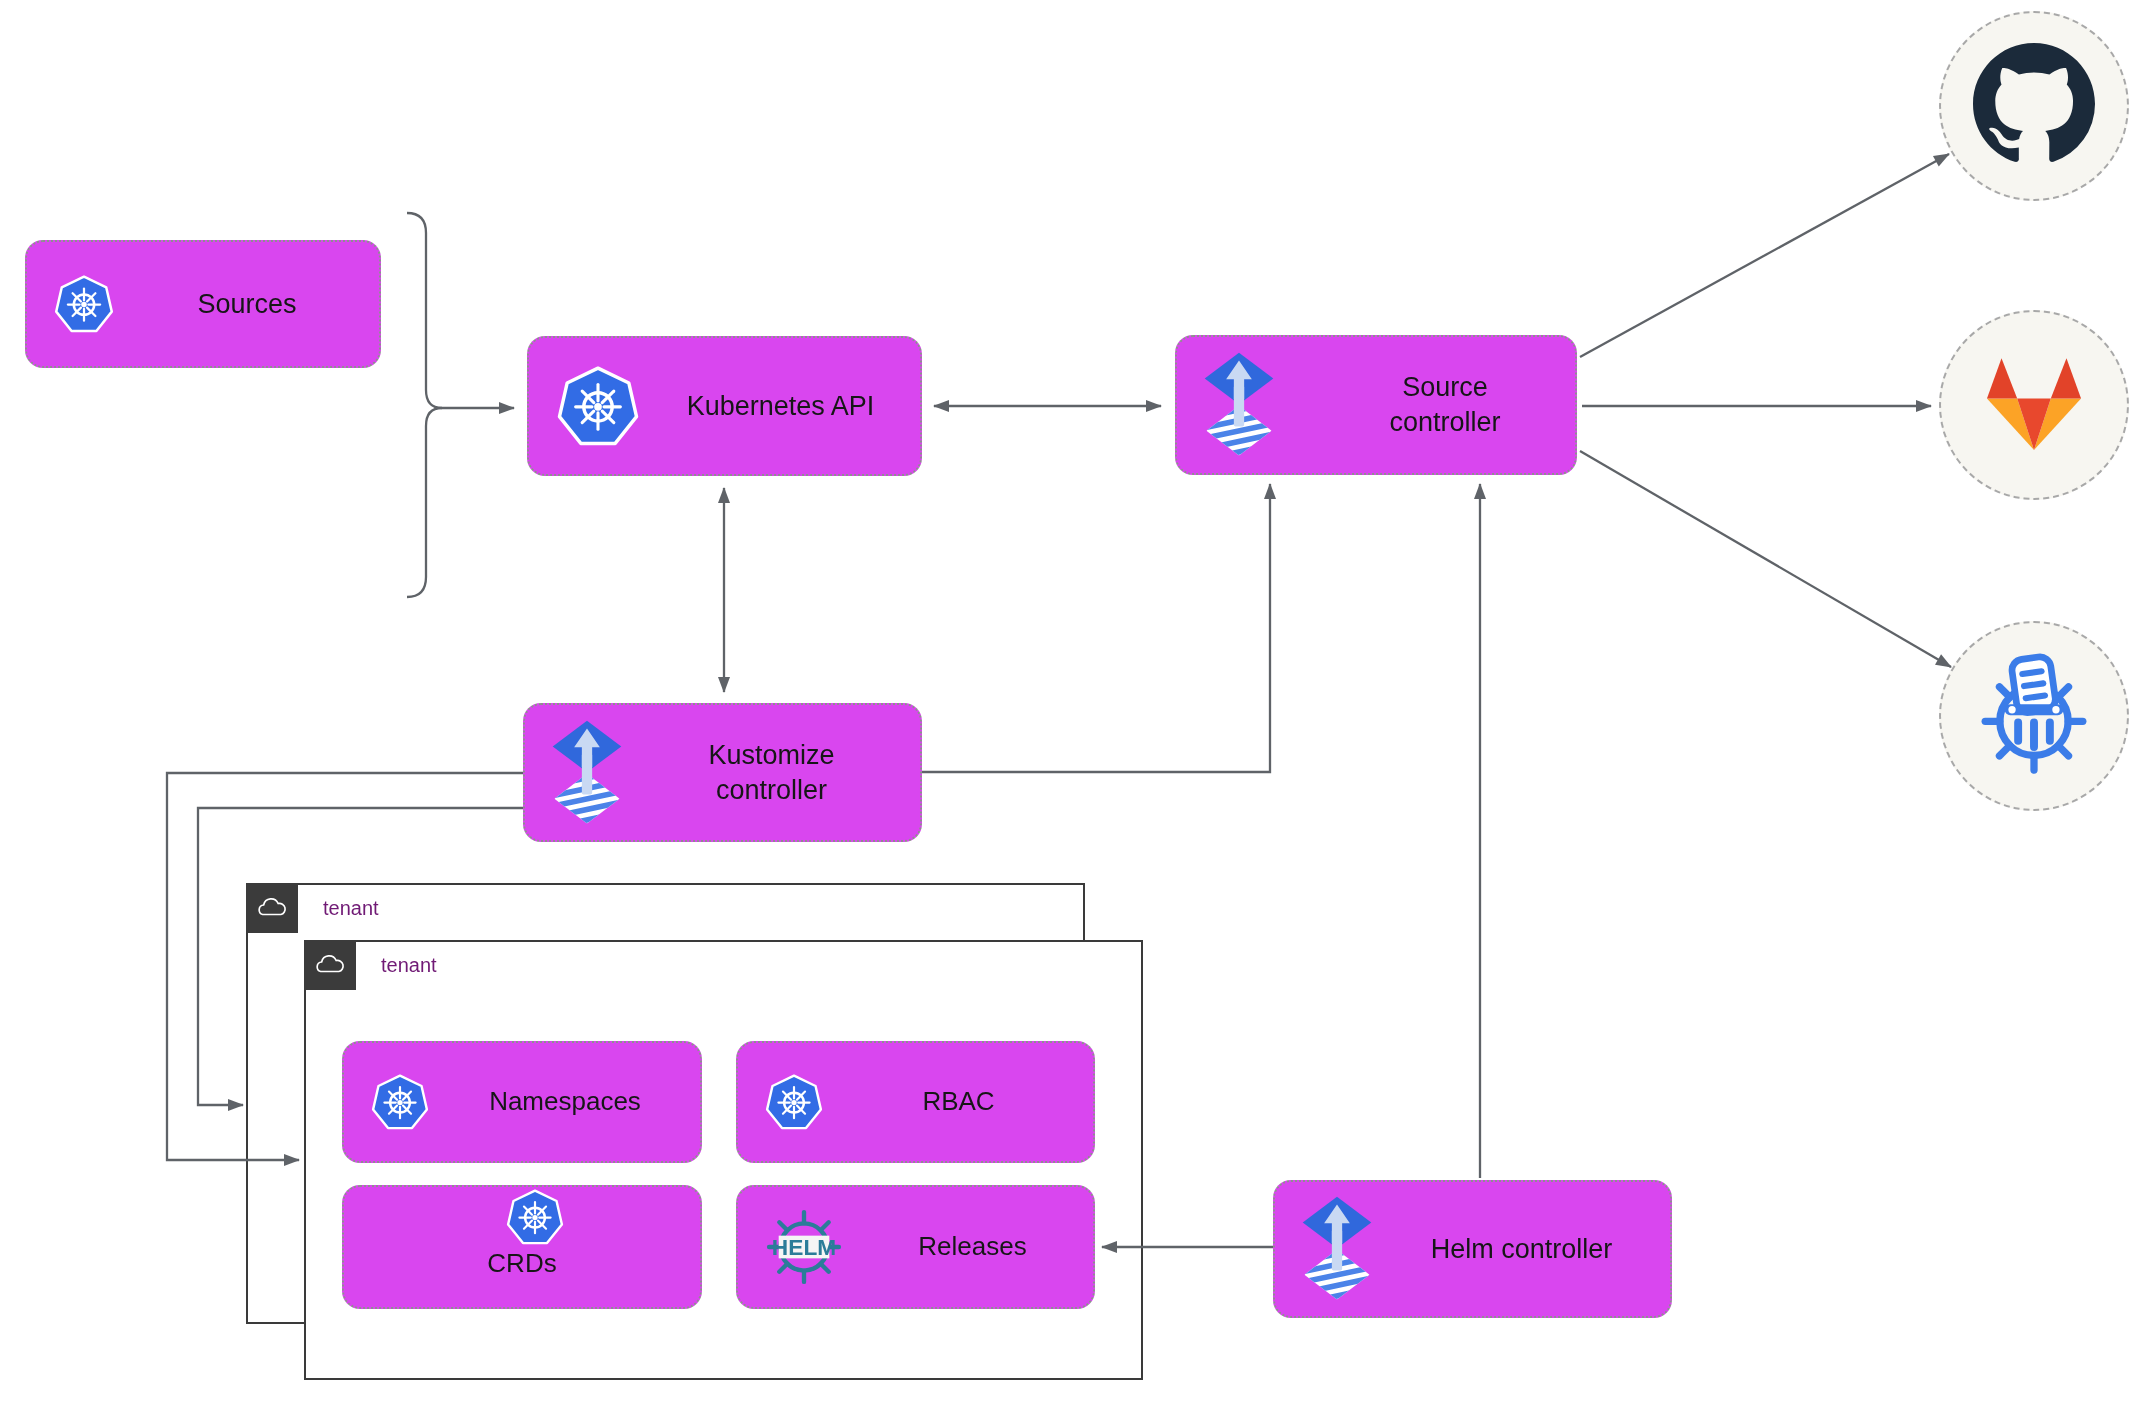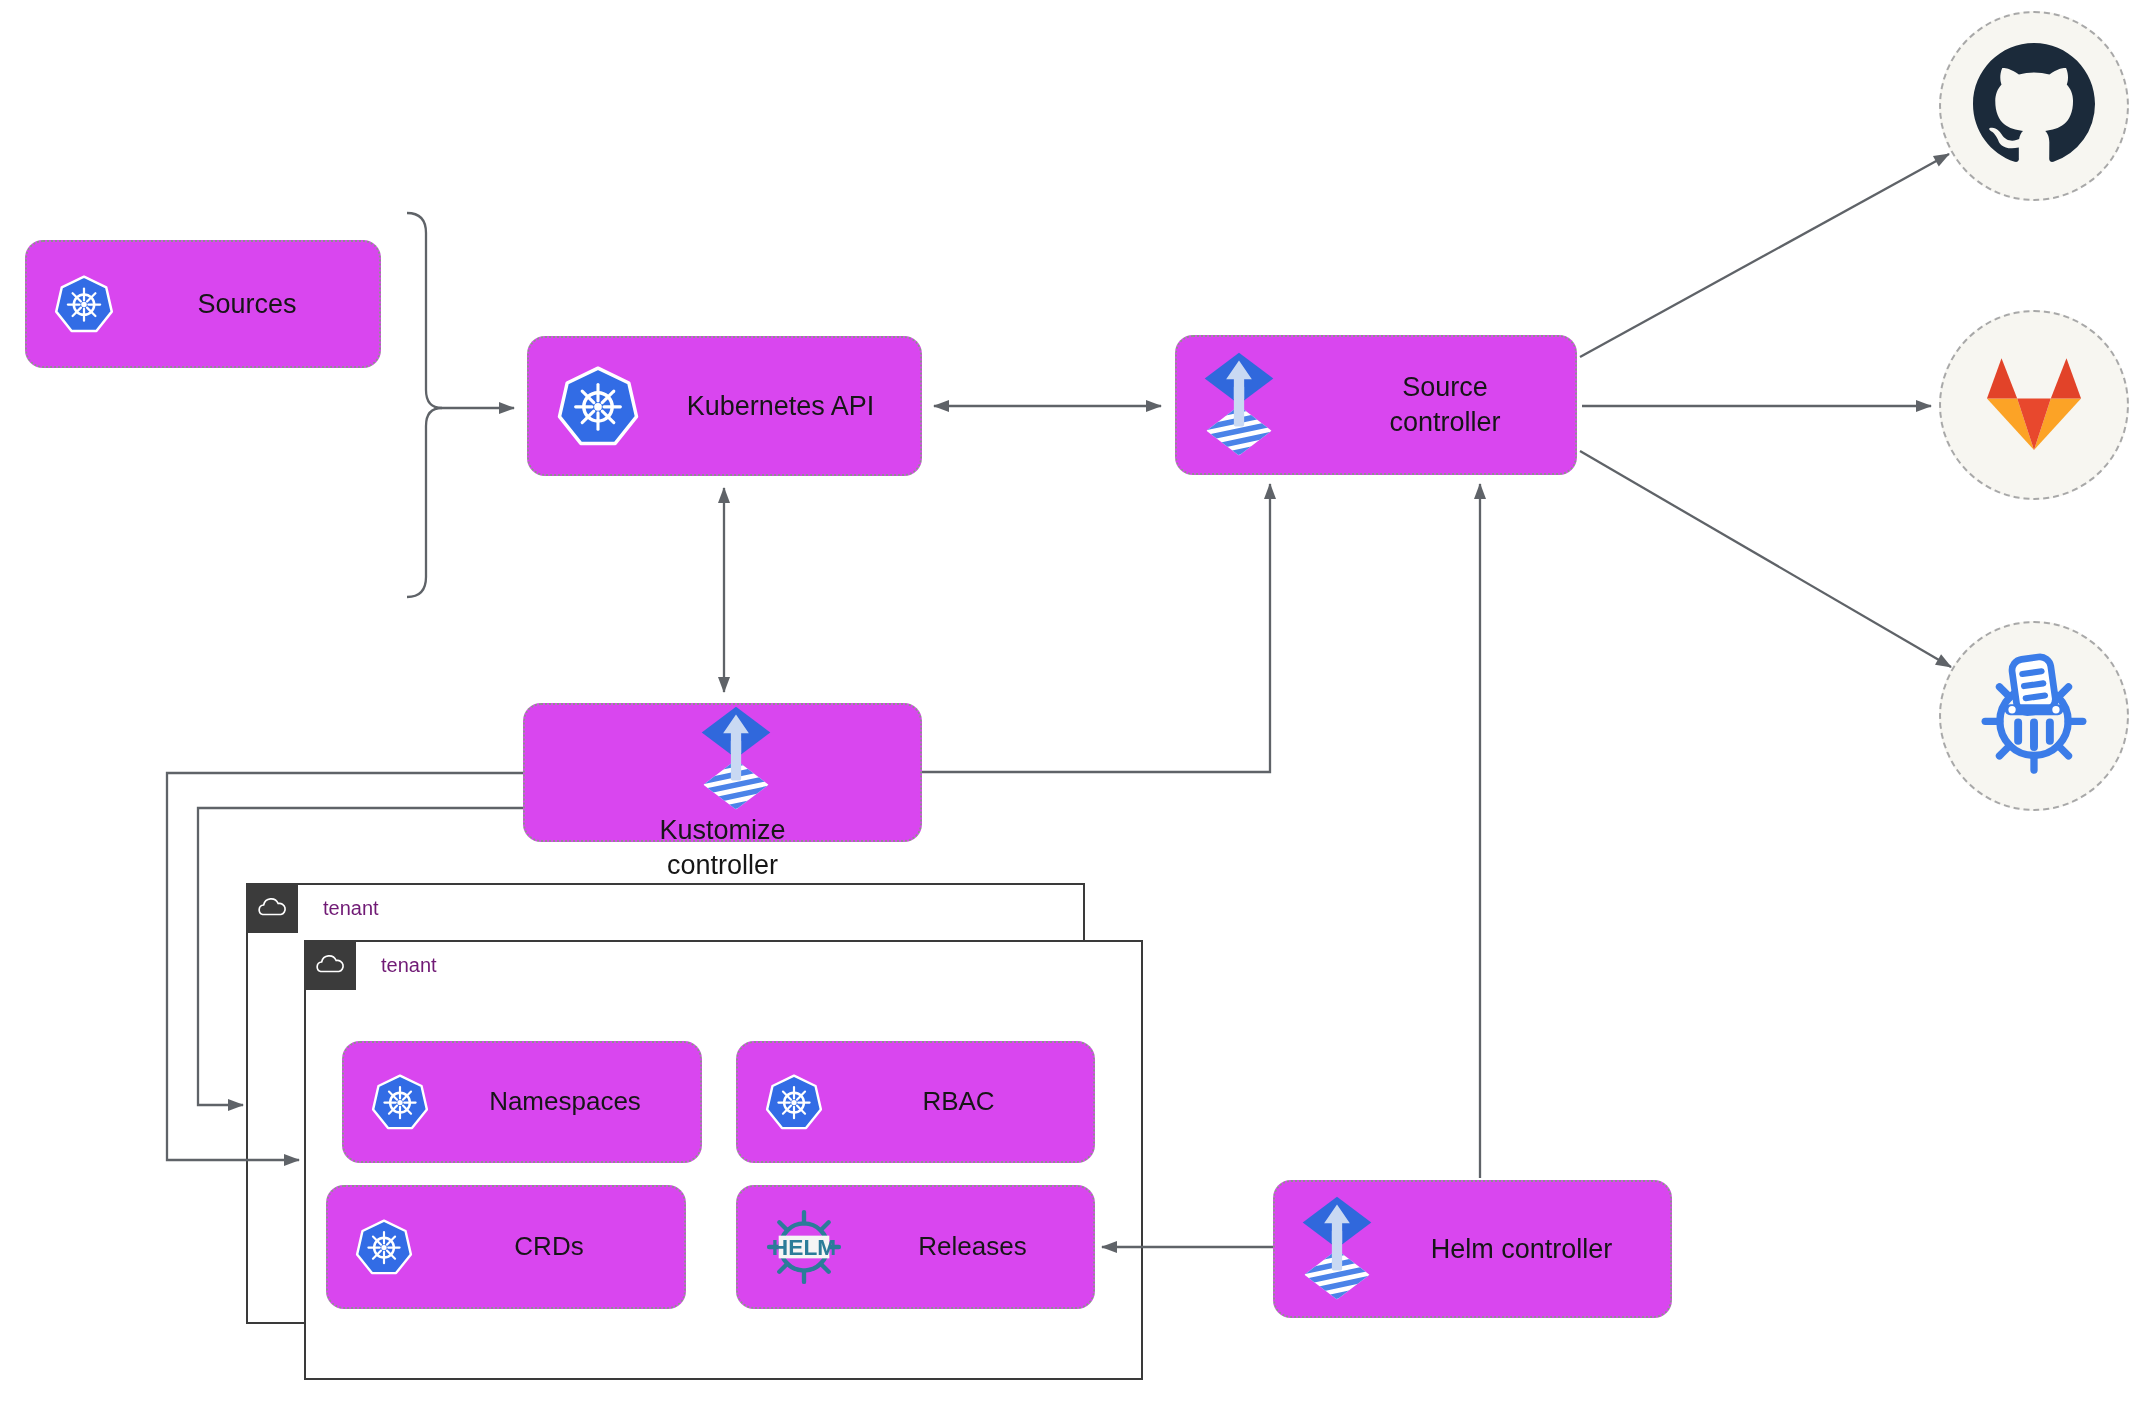--- a/index.html
+++ b/index.html
@@ -140,21 +140,21 @@
             <rect x="0" y="114" width="84" height="6.5" rx="3"></rect>
           </g>
         </g>
         <rect x="36" y="40" width="12" height="48" rx="2" fill="#c9d9f3"></rect>
         <polygon points="42,11 57,33 48,33 48,56 36,56 36,33 27,33" fill="#c9d9f3"></polygon>
       </svg>
     </span>
     <span class="lbl two-line">Source controller</span>
   </div>
 
-  <div class="box" style="left:523px;top:703px;width:399px;height:139px;flex-direction:column;">
+  <div class="box" style="left:523px;top:703px;width:399px;height:139px;">
     <span class="icn">
       <svg width="72" height="108" viewBox="0 0 84 126">
         <polygon points="42,2 82,32 42,62 2,32" fill="#3068dc"></polygon>
         <clipPath id="wavesB">
             <polygon points="42,64 80,93 42,122 4,93"></polygon>
           </clipPath>
         <g clip-path="url(#wavesB)">
           <rect x="0" y="60" width="84" height="66" fill="#fff"></rect>
           <g transform="rotate(-12 42 93)" fill="#4b83e8">
             <rect x="0" y="66" width="84" height="6.5" rx="3"></rect>
@@ -230,21 +230,21 @@
           <line x1="50" y1="58" x2="50" y2="77"></line>
             <line x1="54.9" y1="55.9" x2="68.4" y2="69.4"></line>
         </g>
         <circle cx="50" cy="51" r="16.5" fill="none" stroke="#fff" stroke-width="4"></circle>
         <circle cx="50" cy="51" r="4.5" fill="#fff"></circle>
       </svg>
     </span>
     <span class="lbl one-line" style="font-size:26px;">RBAC</span>
   </div>
 
-  <div class="box" style="left:326px;top:1185px;width:360px;height:124px;">
+  <div class="box" style="left:342px;top:1185px;width:360px;height:124px;flex-direction:column;">
     <span class="icn">
       <svg width="60" height="60" viewBox="0 0 100 100">
         <polygon points="50,6 85.9,23.3 94.8,62.3 70,93.5 30,93.5 5.2,62.3 14.1,23.3" fill="#326ce5" stroke="#fff" stroke-width="4" stroke-linejoin="round"></polygon>
         <g stroke="#fff" stroke-width="3.6" stroke-linecap="round">
           <line x1="57" y1="51" x2="76" y2="51"></line>
             <line x1="54.9" y1="46.1" x2="68.4" y2="32.6"></line>
           <line x1="50" y1="44" x2="50" y2="25"></line>
             <line x1="45.1" y1="46.1" x2="31.6" y2="32.6"></line>
           <line x1="43" y1="51" x2="24" y2="51"></line>
             <line x1="45.1" y1="55.9" x2="31.6" y2="69.4"></line>

